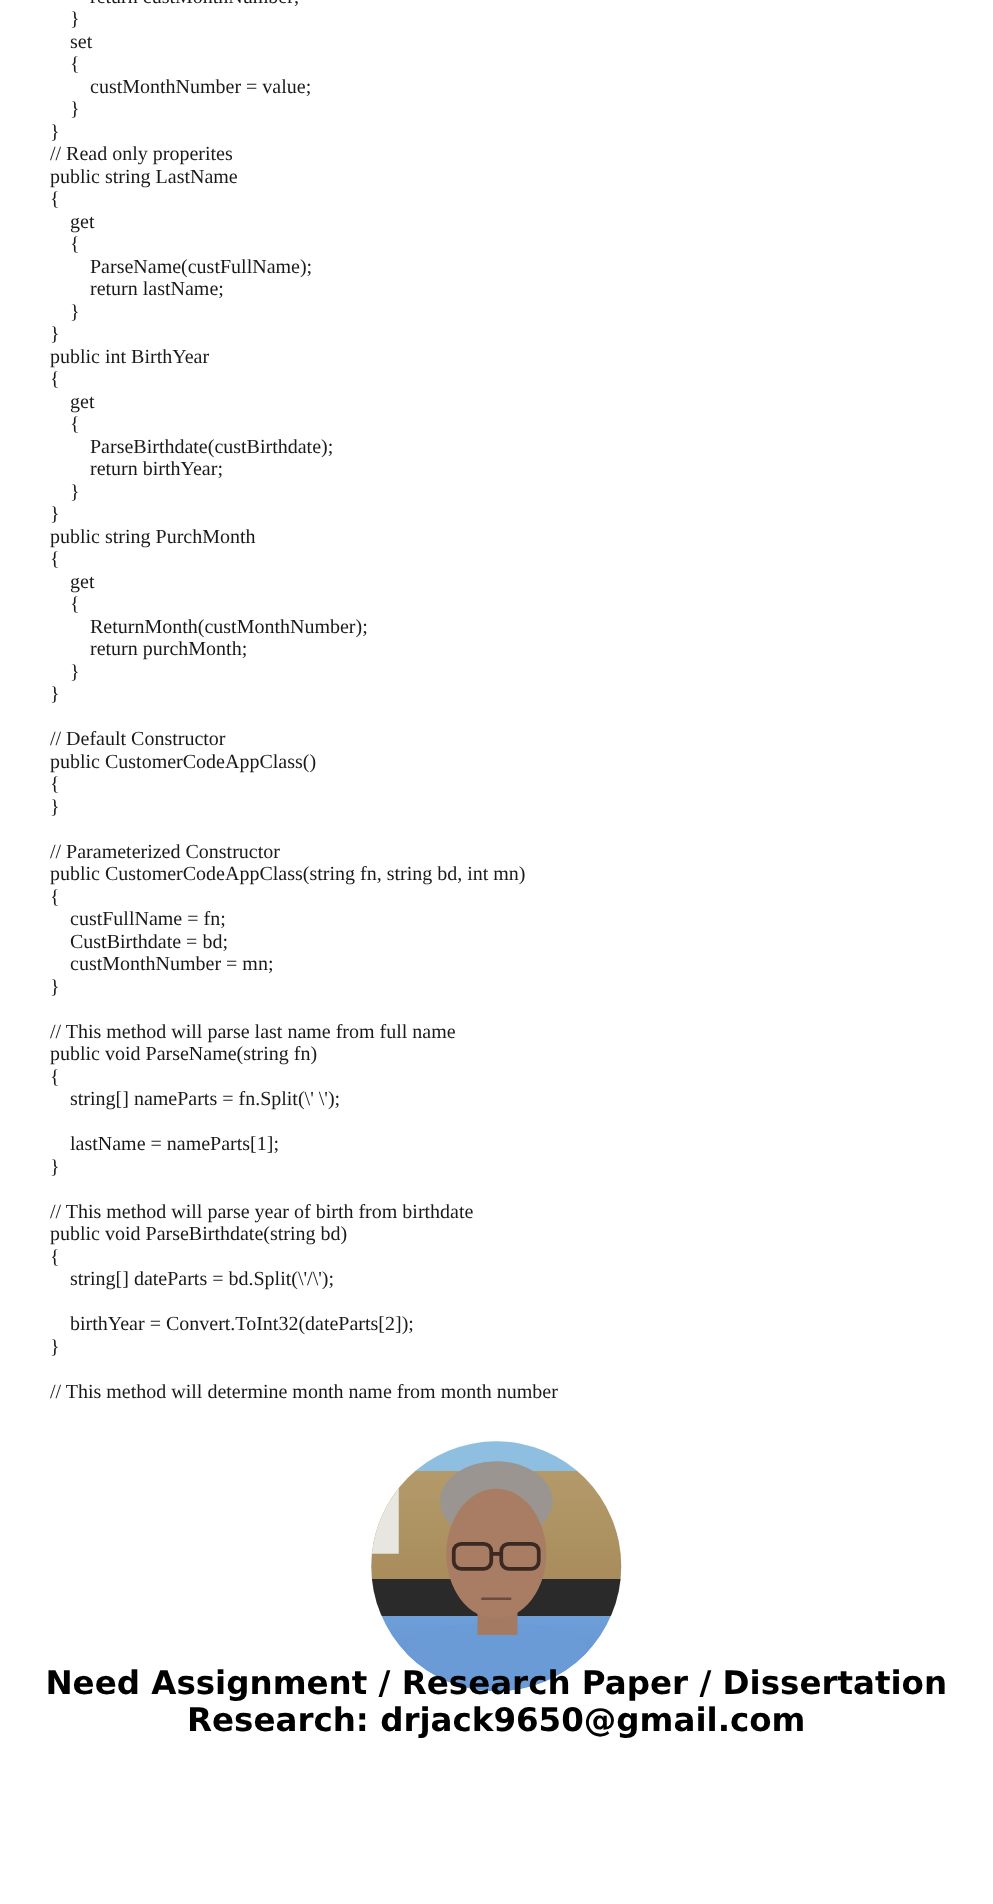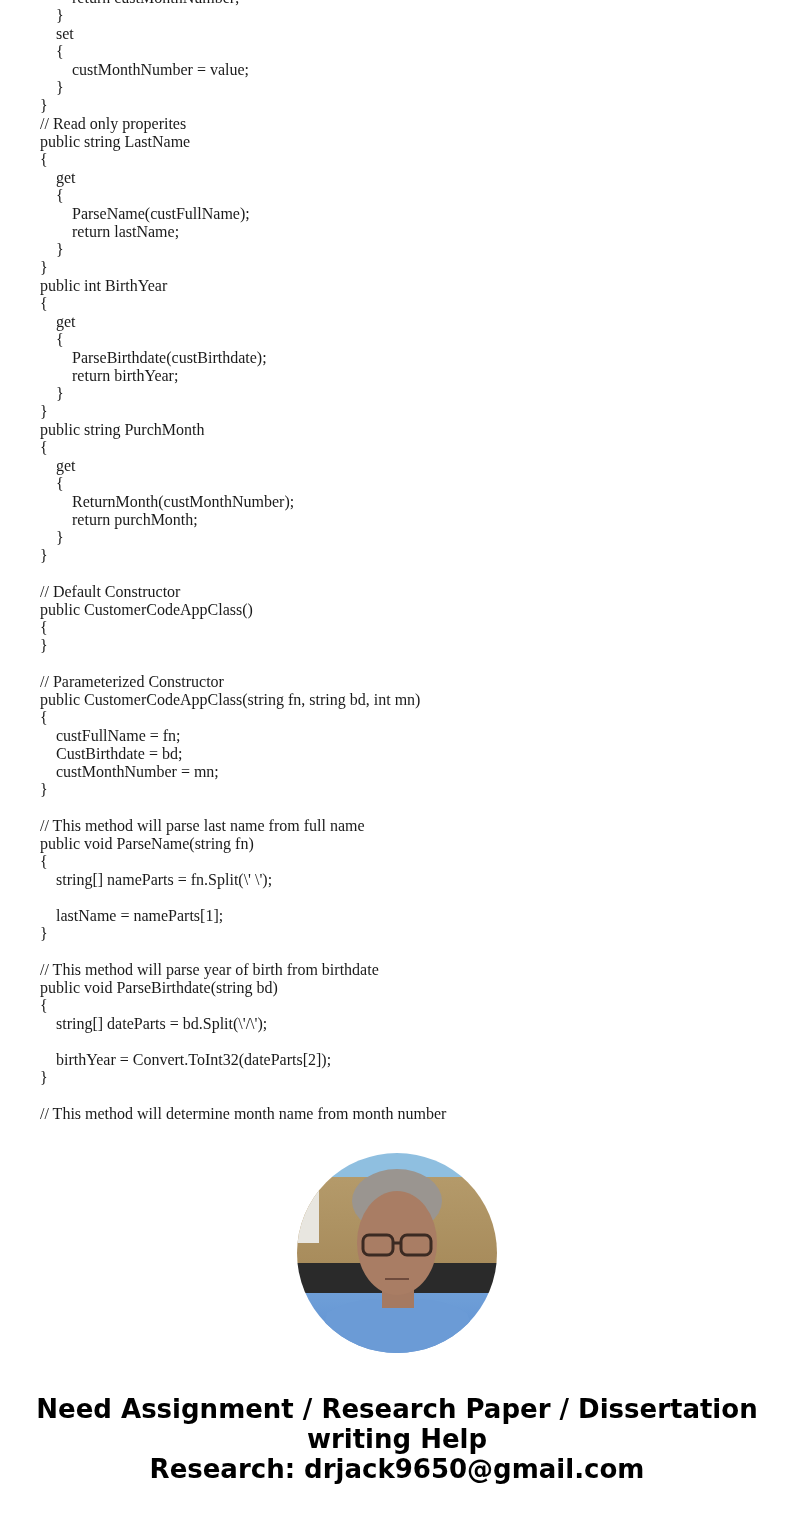--- a/index.html
+++ b/index.html
@@ -15,21 +15,21 @@
       white-space: pre;
     }
     .line { height: 18px; display: block; }
     .avatar {
       position: absolute; left: 297px; top: 1153px; width: 200px; height: 200px;
       border-radius: 50%; overflow: hidden;
       background: linear-gradient(180deg, #8fbfe0 0%, #8fbfe0 12%, #b49a6a 12%, #a88c5c 55%, #2a2a2a 55%, #2a2a2a 70%, #6f9fd8 70%, #5d8fd0 100%);
     }
     .avatar svg { position: absolute; left: 0; top: 0; }
     .promo {
-      position: absolute; left: 0; top: 1394px; width: 794px; text-align: center;
+      position: absolute; left: 0; top: 1332px; width: 794px; text-align: center;
       font-family: "DejaVu Sans", sans-serif; font-weight: bold;
       font-size: 26px; line-height: 30px; color: #000000;
     }
     .promo div { display: block; }
   </style>
 </head>
 <body>
 
 <div class="code-viewport">
   <div class="code" id="code"><span class="line" style="padding-left: 32px;">return custMonthNumber;</span><span class="line" style="padding-left: 16px;">}</span><span class="line" style="padding-left: 16px;">set</span><span class="line" style="padding-left: 16px;">{</span><span class="line" style="padding-left: 32px;">custMonthNumber = value;</span><span class="line" style="padding-left: 16px;">}</span><span class="line" style="padding-left: 0px;">}</span><span class="line" style="padding-left: 0px;">// Read only properites</span><span class="line" style="padding-left: 0px;">public string LastName</span><span class="line" style="padding-left: 0px;">{</span><span class="line" style="padding-left: 16px;">get</span><span class="line" style="padding-left: 16px;">{</span><span class="line" style="padding-left: 32px;">ParseName(custFullName);</span><span class="line" style="padding-left: 32px;">return lastName;</span><span class="line" style="padding-left: 16px;">}</span><span class="line" style="padding-left: 0px;">}</span><span class="line" style="padding-left: 0px;">public int BirthYear</span><span class="line" style="padding-left: 0px;">{</span><span class="line" style="padding-left: 16px;">get</span><span class="line" style="padding-left: 16px;">{</span><span class="line" style="padding-left: 32px;">ParseBirthdate(custBirthdate);</span><span class="line" style="padding-left: 32px;">return birthYear;</span><span class="line" style="padding-left: 16px;">}</span><span class="line" style="padding-left: 0px;">}</span><span class="line" style="padding-left: 0px;">public string PurchMonth</span><span class="line" style="padding-left: 0px;">{</span><span class="line" style="padding-left: 16px;">get</span><span class="line" style="padding-left: 16px;">{</span><span class="line" style="padding-left: 32px;">ReturnMonth(custMonthNumber);</span><span class="line" style="padding-left: 32px;">return purchMonth;</span><span class="line" style="padding-left: 16px;">}</span><span class="line" style="padding-left: 0px;">}</span><span class="line" style="padding-left: 0px;"></span><span class="line" style="padding-left: 0px;">// Default Constructor</span><span class="line" style="padding-left: 0px;">public CustomerCodeAppClass()</span><span class="line" style="padding-left: 0px;">{</span><span class="line" style="padding-left: 0px;">}</span><span class="line" style="padding-left: 0px;"></span><span class="line" style="padding-left: 0px;">// Parameterized Constructor</span><span class="line" style="padding-left: 0px;">public CustomerCodeAppClass(string fn, string bd, int mn)</span><span class="line" style="padding-left: 0px;">{</span><span class="line" style="padding-left: 16px;">custFullName = fn;</span><span class="line" style="padding-left: 16px;">CustBirthdate = bd;</span><span class="line" style="padding-left: 16px;">custMonthNumber = mn;</span><span class="line" style="padding-left: 0px;">}</span><span class="line" style="padding-left: 0px;"></span><span class="line" style="padding-left: 0px;">// This method will parse last name from full name</span><span class="line" style="padding-left: 0px;">public void ParseName(string fn)</span><span class="line" style="padding-left: 0px;">{</span><span class="line" style="padding-left: 16px;">string[] nameParts = fn.Split(\' \');</span><span class="line" style="padding-left: 0px;"></span><span class="line" style="padding-left: 16px;">lastName = nameParts[1];</span><span class="line" style="padding-left: 0px;">}</span><span class="line" style="padding-left: 0px;"></span><span class="line" style="padding-left: 0px;">// This method will parse year of birth from birthdate</span><span class="line" style="padding-left: 0px;">public void ParseBirthdate(string bd)</span><span class="line" style="padding-left: 0px;">{</span><span class="line" style="padding-left: 16px;">string[] dateParts = bd.Split(\'/\');</span><span class="line" style="padding-left: 0px;"></span><span class="line" style="padding-left: 16px;">birthYear = Convert.ToInt32(dateParts[2]);</span><span class="line" style="padding-left: 0px;">}</span><span class="line" style="padding-left: 0px;"></span><span class="line" style="padding-left: 0px;">// This method will determine month name from month number</span></div>
@@ -51,15 +51,14 @@
     <rect x="66" y="82" width="30" height="20" rx="6" fill="none" stroke="#3b2a22" stroke-width="3"></rect>
     <rect x="104" y="82" width="30" height="20" rx="6" fill="none" stroke="#3b2a22" stroke-width="3"></rect>
     <line x1="96" y1="90" x2="104" y2="90" stroke="#3b2a22" stroke-width="3"></line>
 
     <line x1="88" y1="126" x2="112" y2="126" stroke="#6e4a3c" stroke-width="2"></line>
   </svg>
 </div>
 
 <div class="promo">
   <div>Need Assignment / Research Paper / Dissertation</div>
-  <div>writing Help</div>
   <div>Research: drjack9650@gmail.com</div>
 </div>
 
 </body></html>

